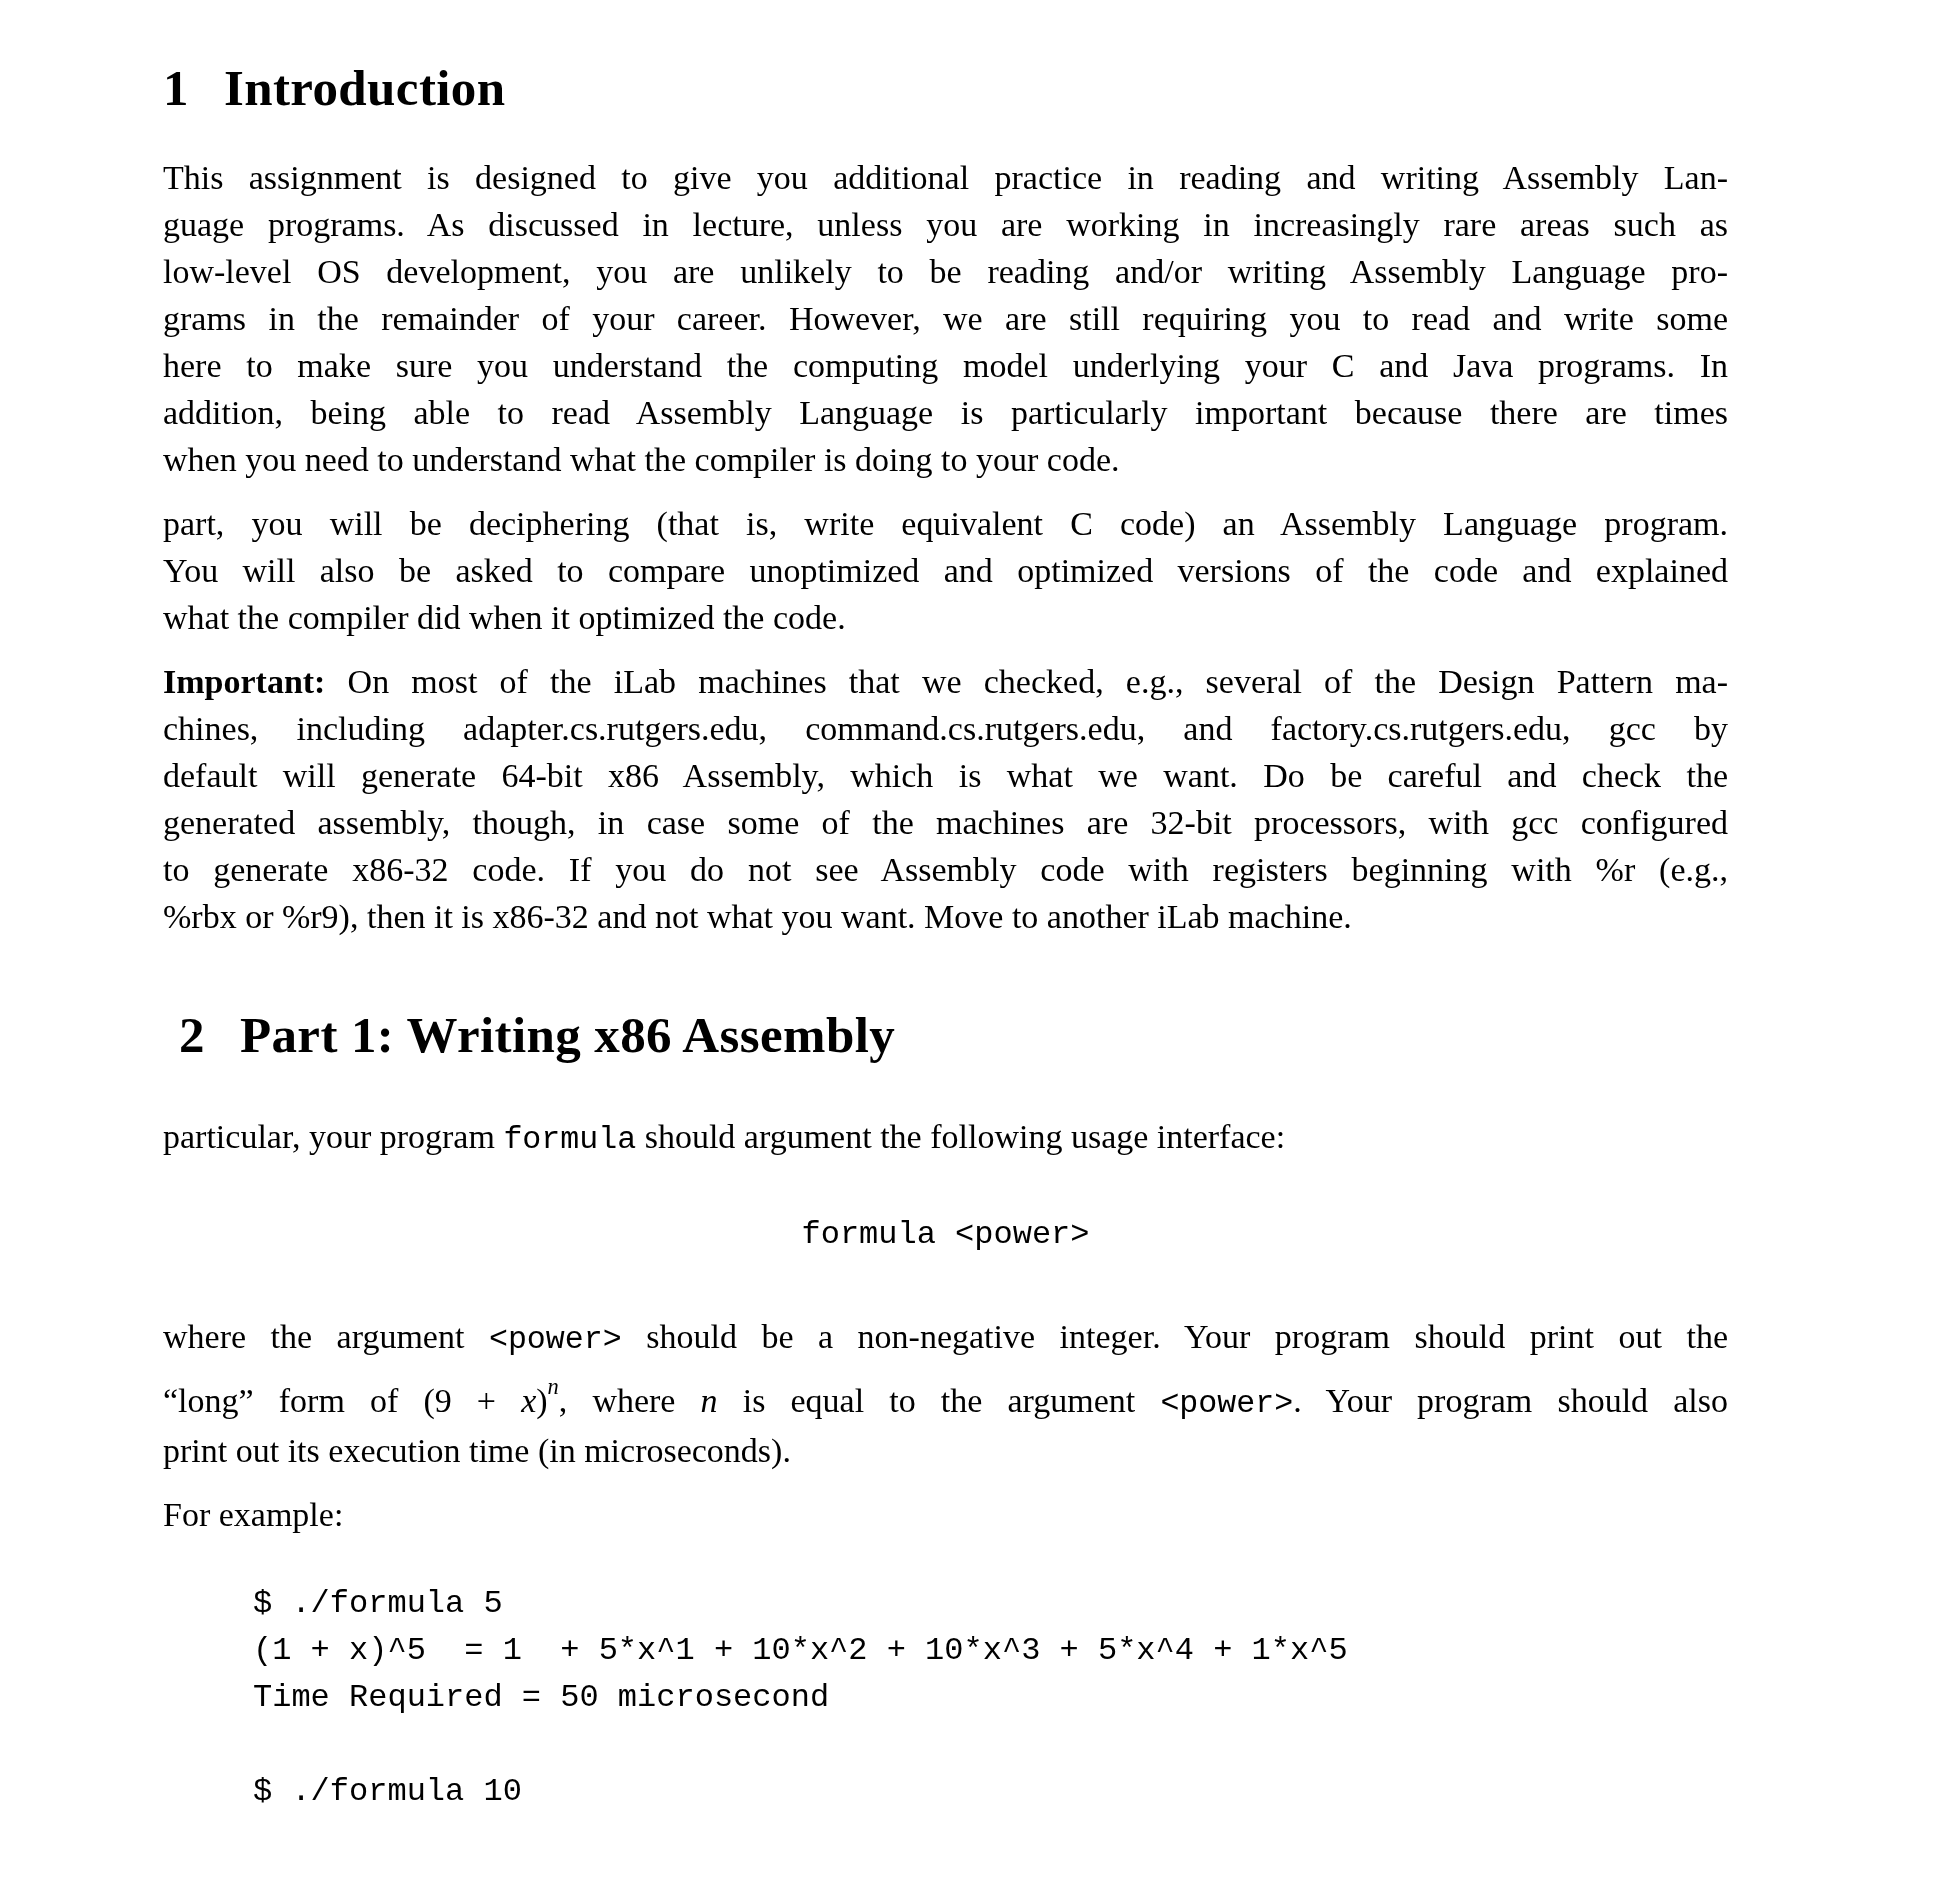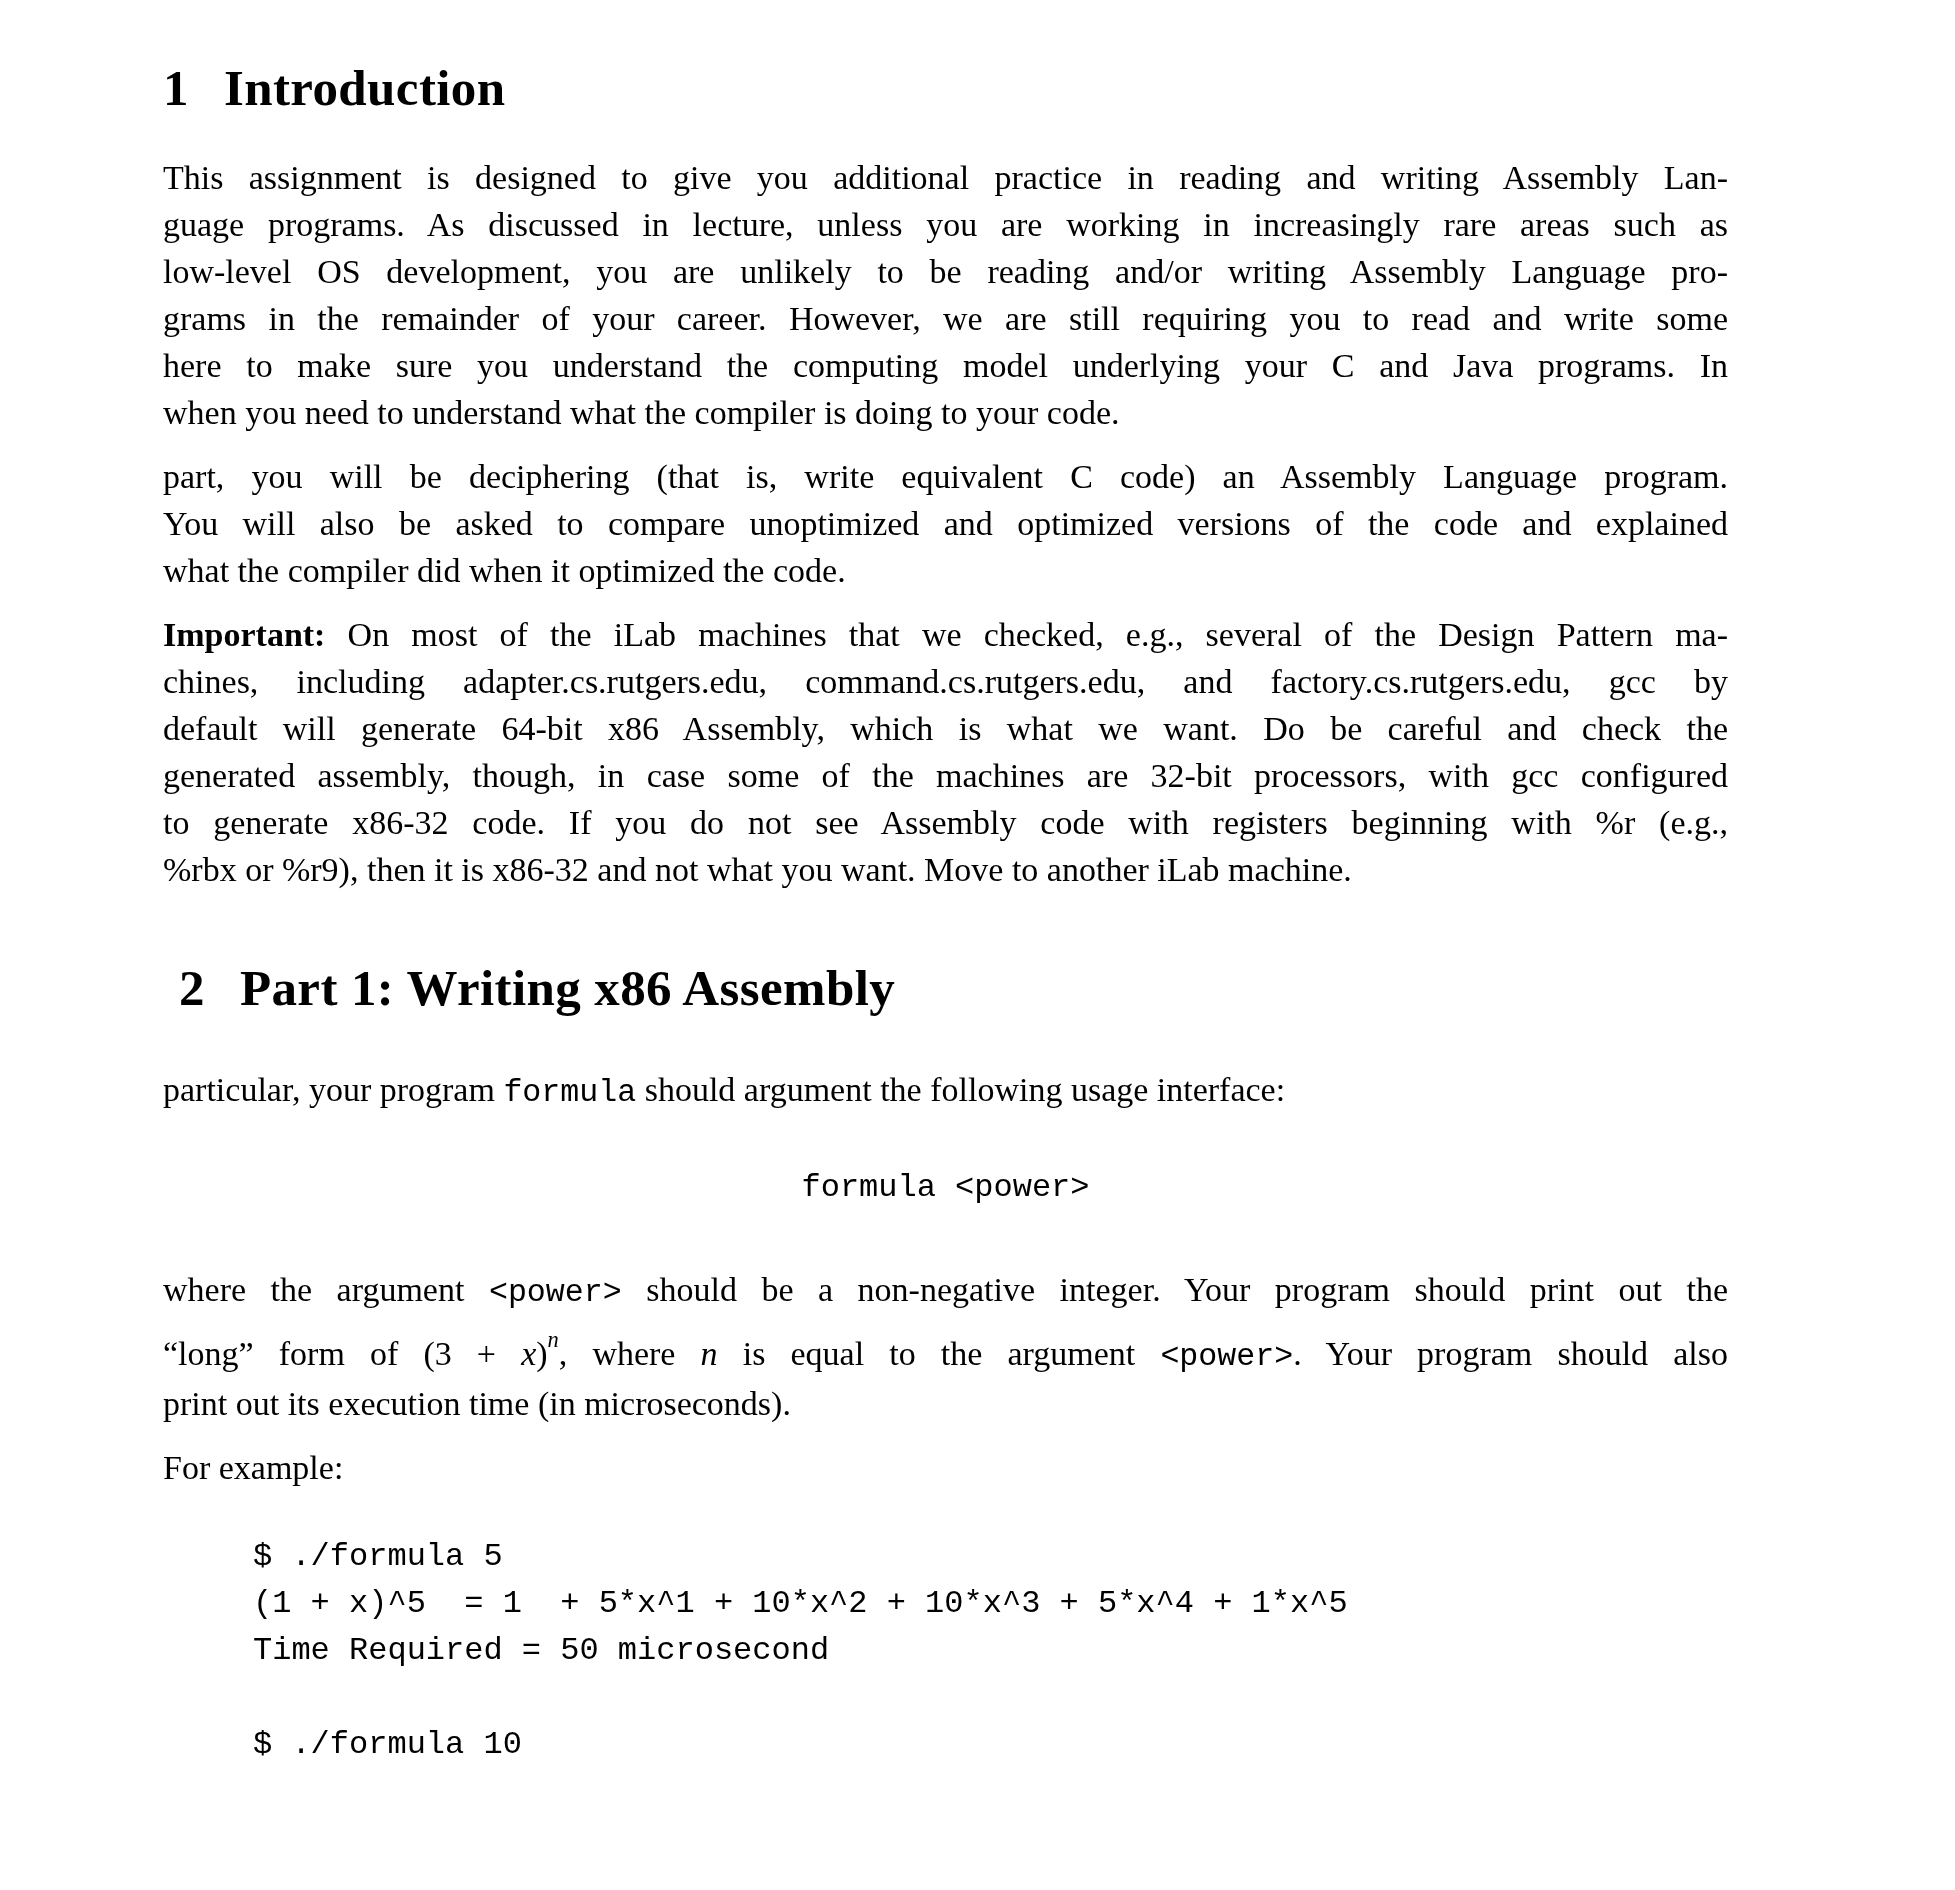--- a/index.html
+++ b/index.html
@@ -62,20 +62,21 @@
   <div class="heading h1">
     <span class="secnum">1</span><span class="sectitle">Introduction</span>
   </div>
 
   <div class="para">
       <div class="pline"><span>This assignment is designed to give you additional practice in reading and writing Assembly Lan-</span></div>
       <div class="pline"><span>guage programs. As discussed in lecture, unless you are working in increasingly rare areas such as</span></div>
       <div class="pline"><span>low-level OS development, you are unlikely to be reading and/or writing Assembly Language pro-</span></div>
       <div class="pline"><span>grams in the remainder of your career. However, we are still requiring you to read and write some</span></div>
       <div class="pline"><span>here to make sure you understand the computing model underlying your C and Java programs. In</span></div>
+      <div class="pline"><span>addition, being able to read Assembly Language is particularly important because there are times</span></div>
       <div class="pline last"><span>when you need to understand what the compiler is doing to your code.</span></div>
     </div>
 
   <div class="para">
       <div class="pline"><span>part, you will be deciphering (that is, write equivalent C code) an Assembly Language program.</span></div>
       <div class="pline"><span>You will also be asked to compare unoptimized and optimized versions of the code and explained</span></div>
       <div class="pline last"><span>what the compiler did when it optimized the code.</span></div>
     </div>
 
   <div class="para">
@@ -92,21 +93,21 @@
   </div>
 
   <div class="para">
       <div class="pline last"><span>particular, your program </span><span class="code">formula</span><span> should argument the following usage interface:</span></div>
     </div>
 
   <div class="displaycode">formula &lt;power&gt;</div>
 
   <div class="para">
       <div class="pline"><span>where the argument </span><span class="code">&lt;power&gt;</span><span> should be a non-negative integer. Your program should print out the</span></div>
-      <div class="pline"><span>“long” form of (3 + </span><span class="it">x</span><span>)</span><span class="sup">n</span><span>, where </span><span class="it">n</span><span> is equal to the argument </span><span class="code">&lt;power&gt;</span><span>. Your program should also</span></div>
+      <div class="pline"><span>“long” form of (9 + </span><span class="it">x</span><span>)</span><span class="sup">n</span><span>, where </span><span class="it">n</span><span> is equal to the argument </span><span class="code">&lt;power&gt;</span><span>. Your program should also</span></div>
       <div class="pline last"><span>print out its execution time (in microseconds).</span></div>
     </div>
 
   <div class="para">
       <div class="pline last"><span>For example:</span></div>
     </div>
 
   <div class="codeblock">$ ./formula 5
 (1 + x)^5  = 1  + 5*x^1 + 10*x^2 + 10*x^3 + 5*x^4 + 1*x^5
 Time Required = 50 microsecond

